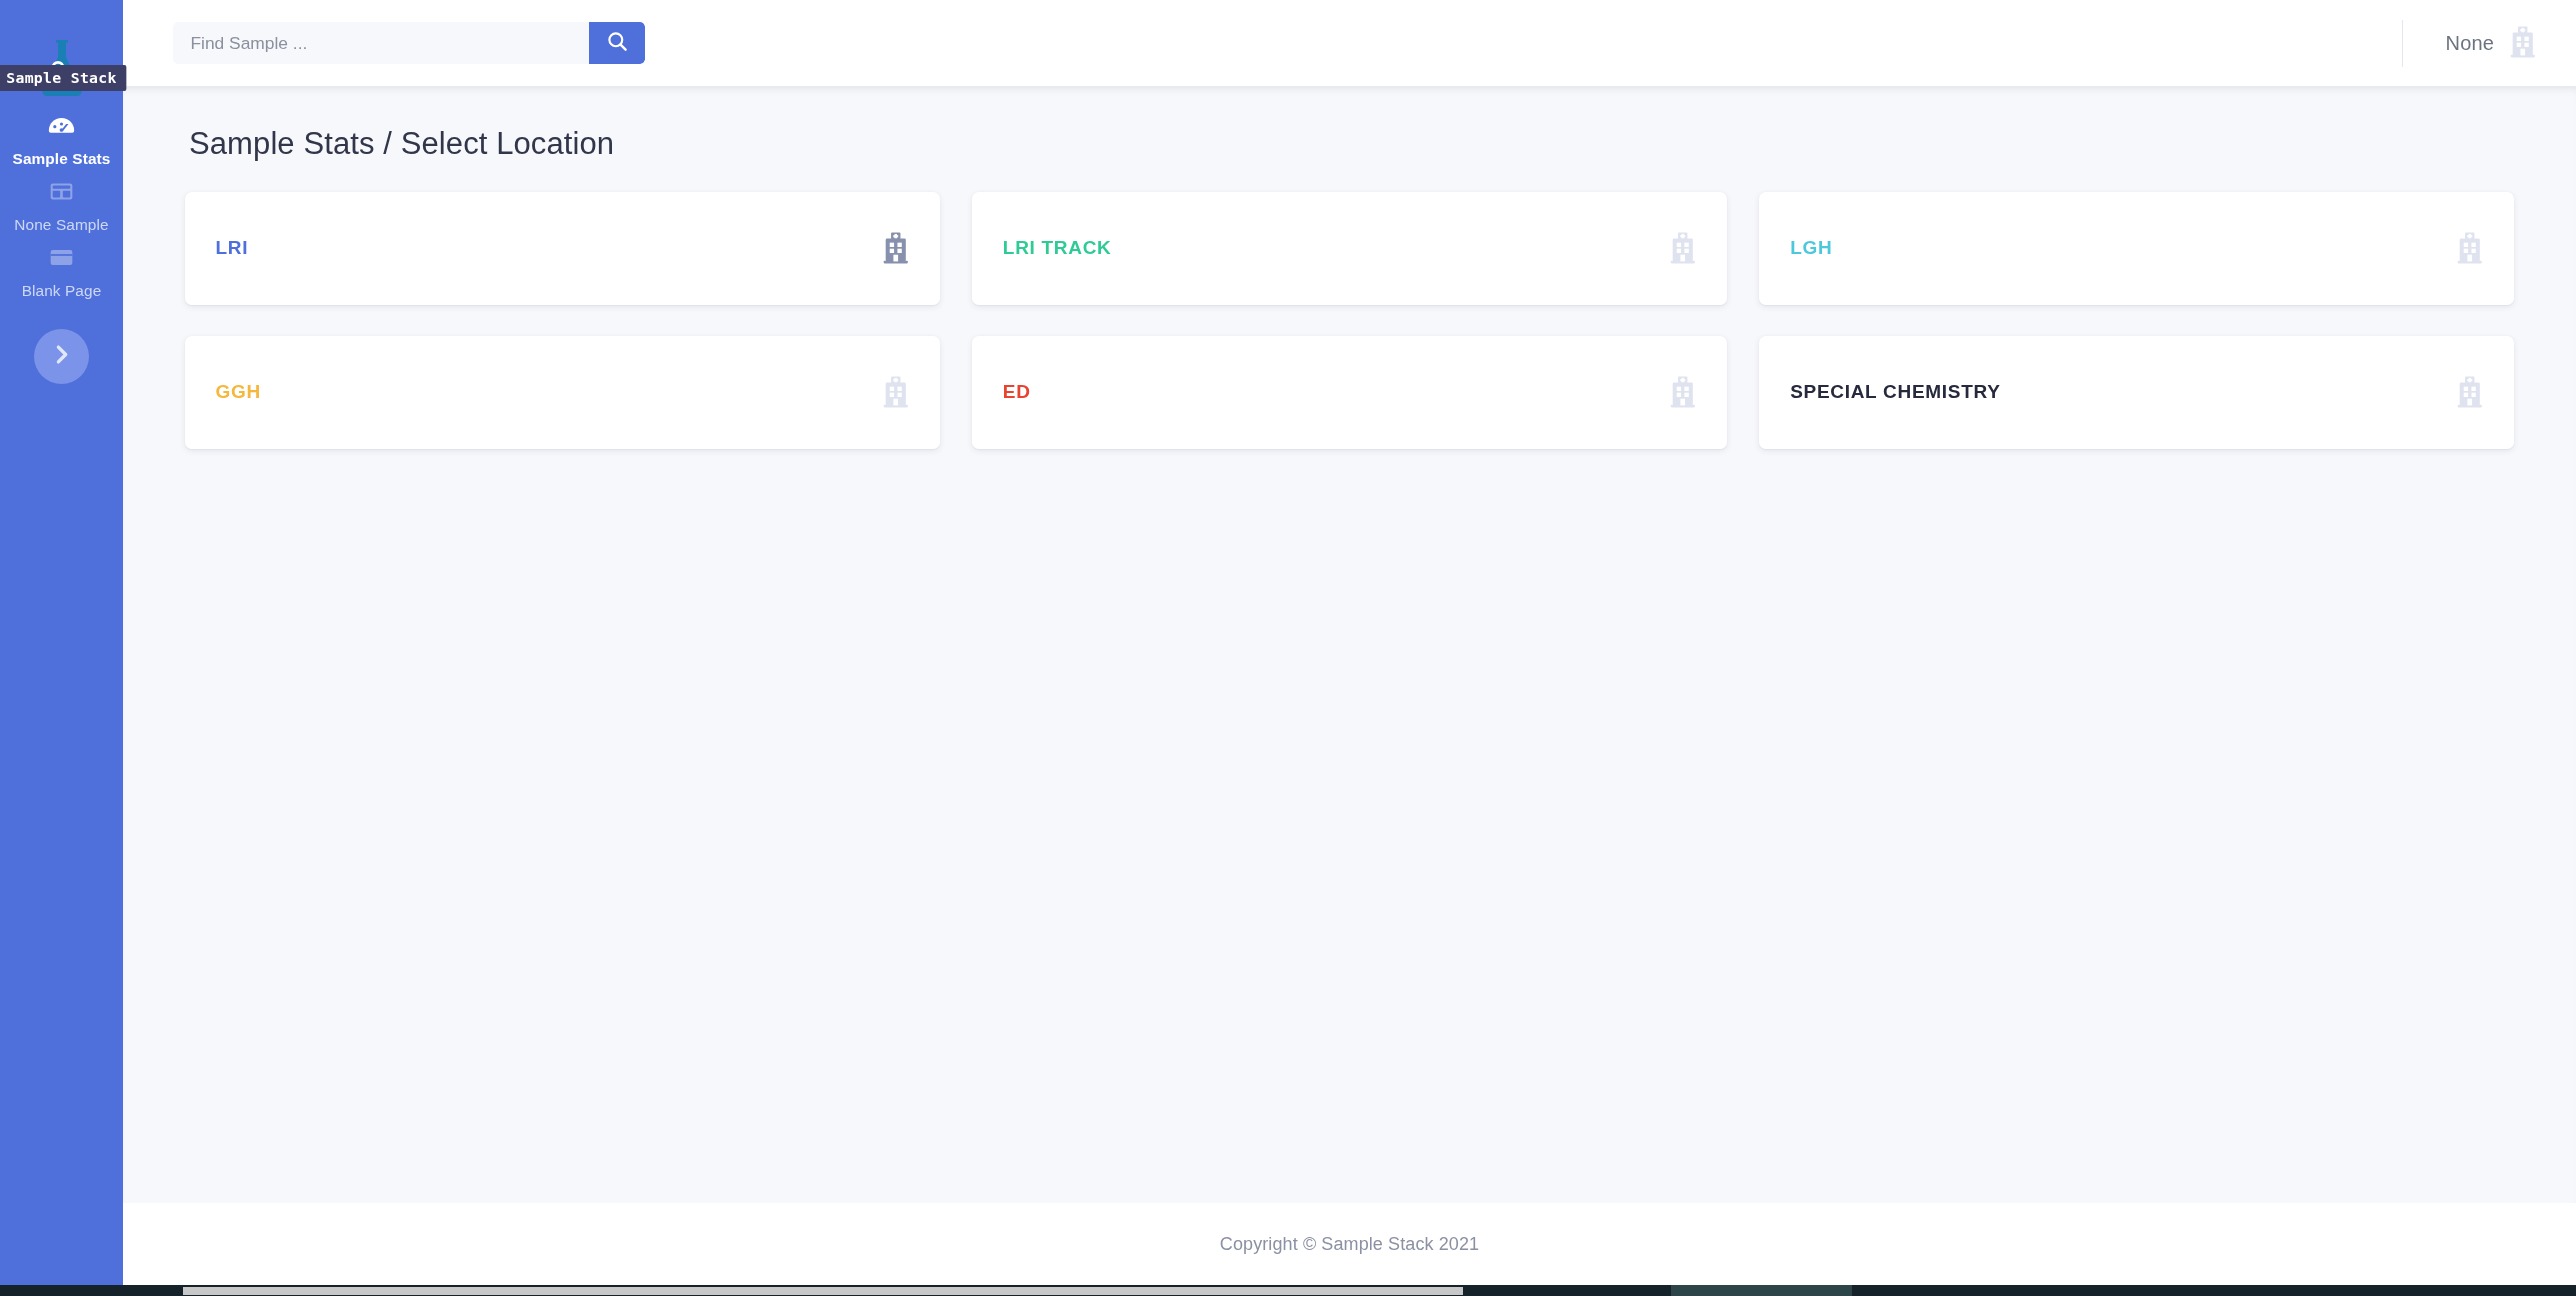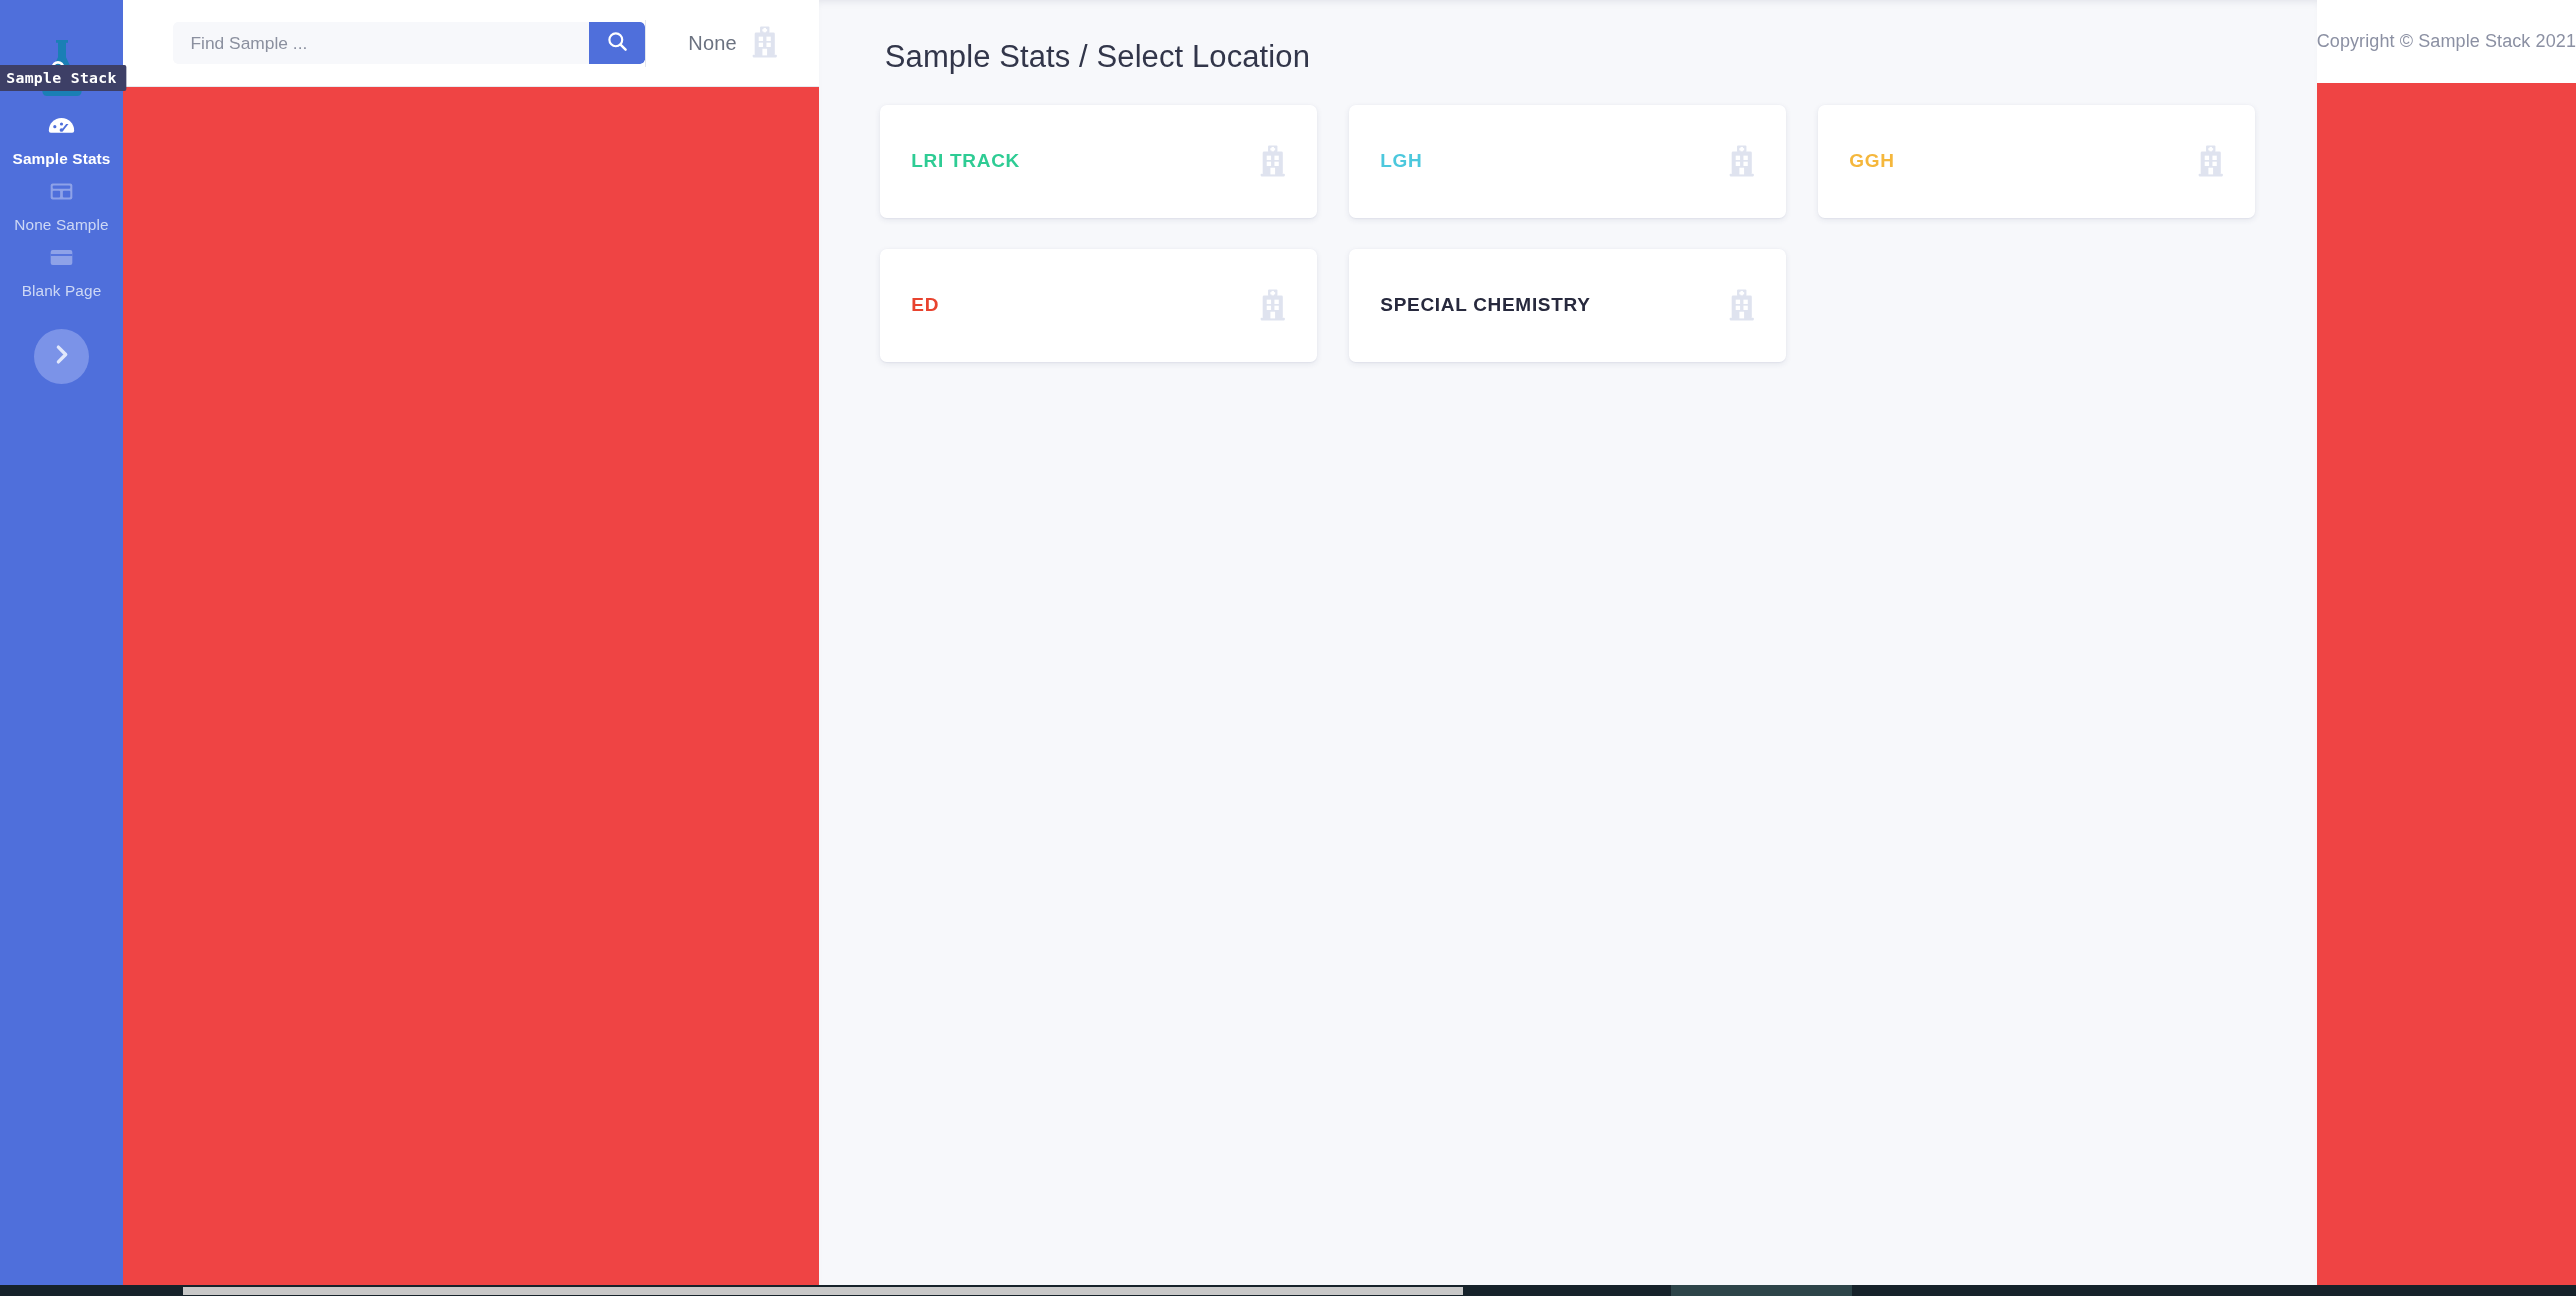--- a/index.html
+++ b/index.html
@@ -112,21 +112,21 @@
     justify-content: center;
     cursor: pointer;
     border: none;
   }
 
   
   .right {
     flex: 1;
     height: 1286px;
     display: flex;
-    flex-direction: row;
+    flex-direction: column;
     min-width: 0;
     background: #ef4444;
   }
 
   
   .header {
     height: 87px;
     min-height: 87px;
     background: #ffffff;
     border-bottom: 1.3px solid #e7eaf0;
@@ -395,20 +395,37 @@
         </div>
       </div>
     </header>
 
     <main class="content">
 
       <h1 class="page-title">Sample Stats / Select Location</h1>
 
       <div class="card-grid">
 
+        <div class="loc-card">
+          <span class="loc-name" style="color:#4f6fdb">LRI</span>
+          <span class="loc-icon">
+            <svg width="29.5" height="34" viewBox="0 0 44 50">
+              <rect x="15" y="2" width="14" height="10" rx="1.5" fill="#8790ad"></rect>
+              <rect x="20.2" y="4" width="3.6" height="7" fill="#ffffff"></rect>
+              <rect x="18.4" y="5.8" width="7.2" height="3.4" fill="#ffffff"></rect>
+              <rect x="7" y="11" width="30" height="34" rx="2" fill="#8790ad"></rect>
+              <rect x="4" y="44" width="36" height="4" rx="1.2" fill="#8790ad"></rect>
+              <rect x="13" y="17" width="6.5" height="6.5" fill="#ffffff"></rect>
+              <rect x="24.5" y="17" width="6.5" height="6.5" fill="#ffffff"></rect>
+              <rect x="13" y="26" width="6.5" height="6.5" fill="#ffffff"></rect>
+              <rect x="24.5" y="26" width="6.5" height="6.5" fill="#ffffff"></rect>
+              <rect x="18.5" y="35" width="7" height="10" fill="#ffffff"></rect>
+            </svg>
+          </span>
+        </div>
 
         <div class="loc-card">
           <span class="loc-name" style="color:#2ecc94">LRI TRACK</span>
           <span class="loc-icon">
             <svg width="29.5" height="34" viewBox="0 0 44 50">
               <rect x="15" y="2" width="14" height="10" rx="1.5" fill="#dfe3ef"></rect>
               <rect x="20.2" y="4" width="3.6" height="7" fill="#ffffff"></rect>
               <rect x="18.4" y="5.8" width="7.2" height="3.4" fill="#ffffff"></rect>
               <rect x="7" y="11" width="30" height="34" rx="2" fill="#dfe3ef"></rect>
               <rect x="4" y="44" width="36" height="4" rx="1.2" fill="#dfe3ef"></rect>

